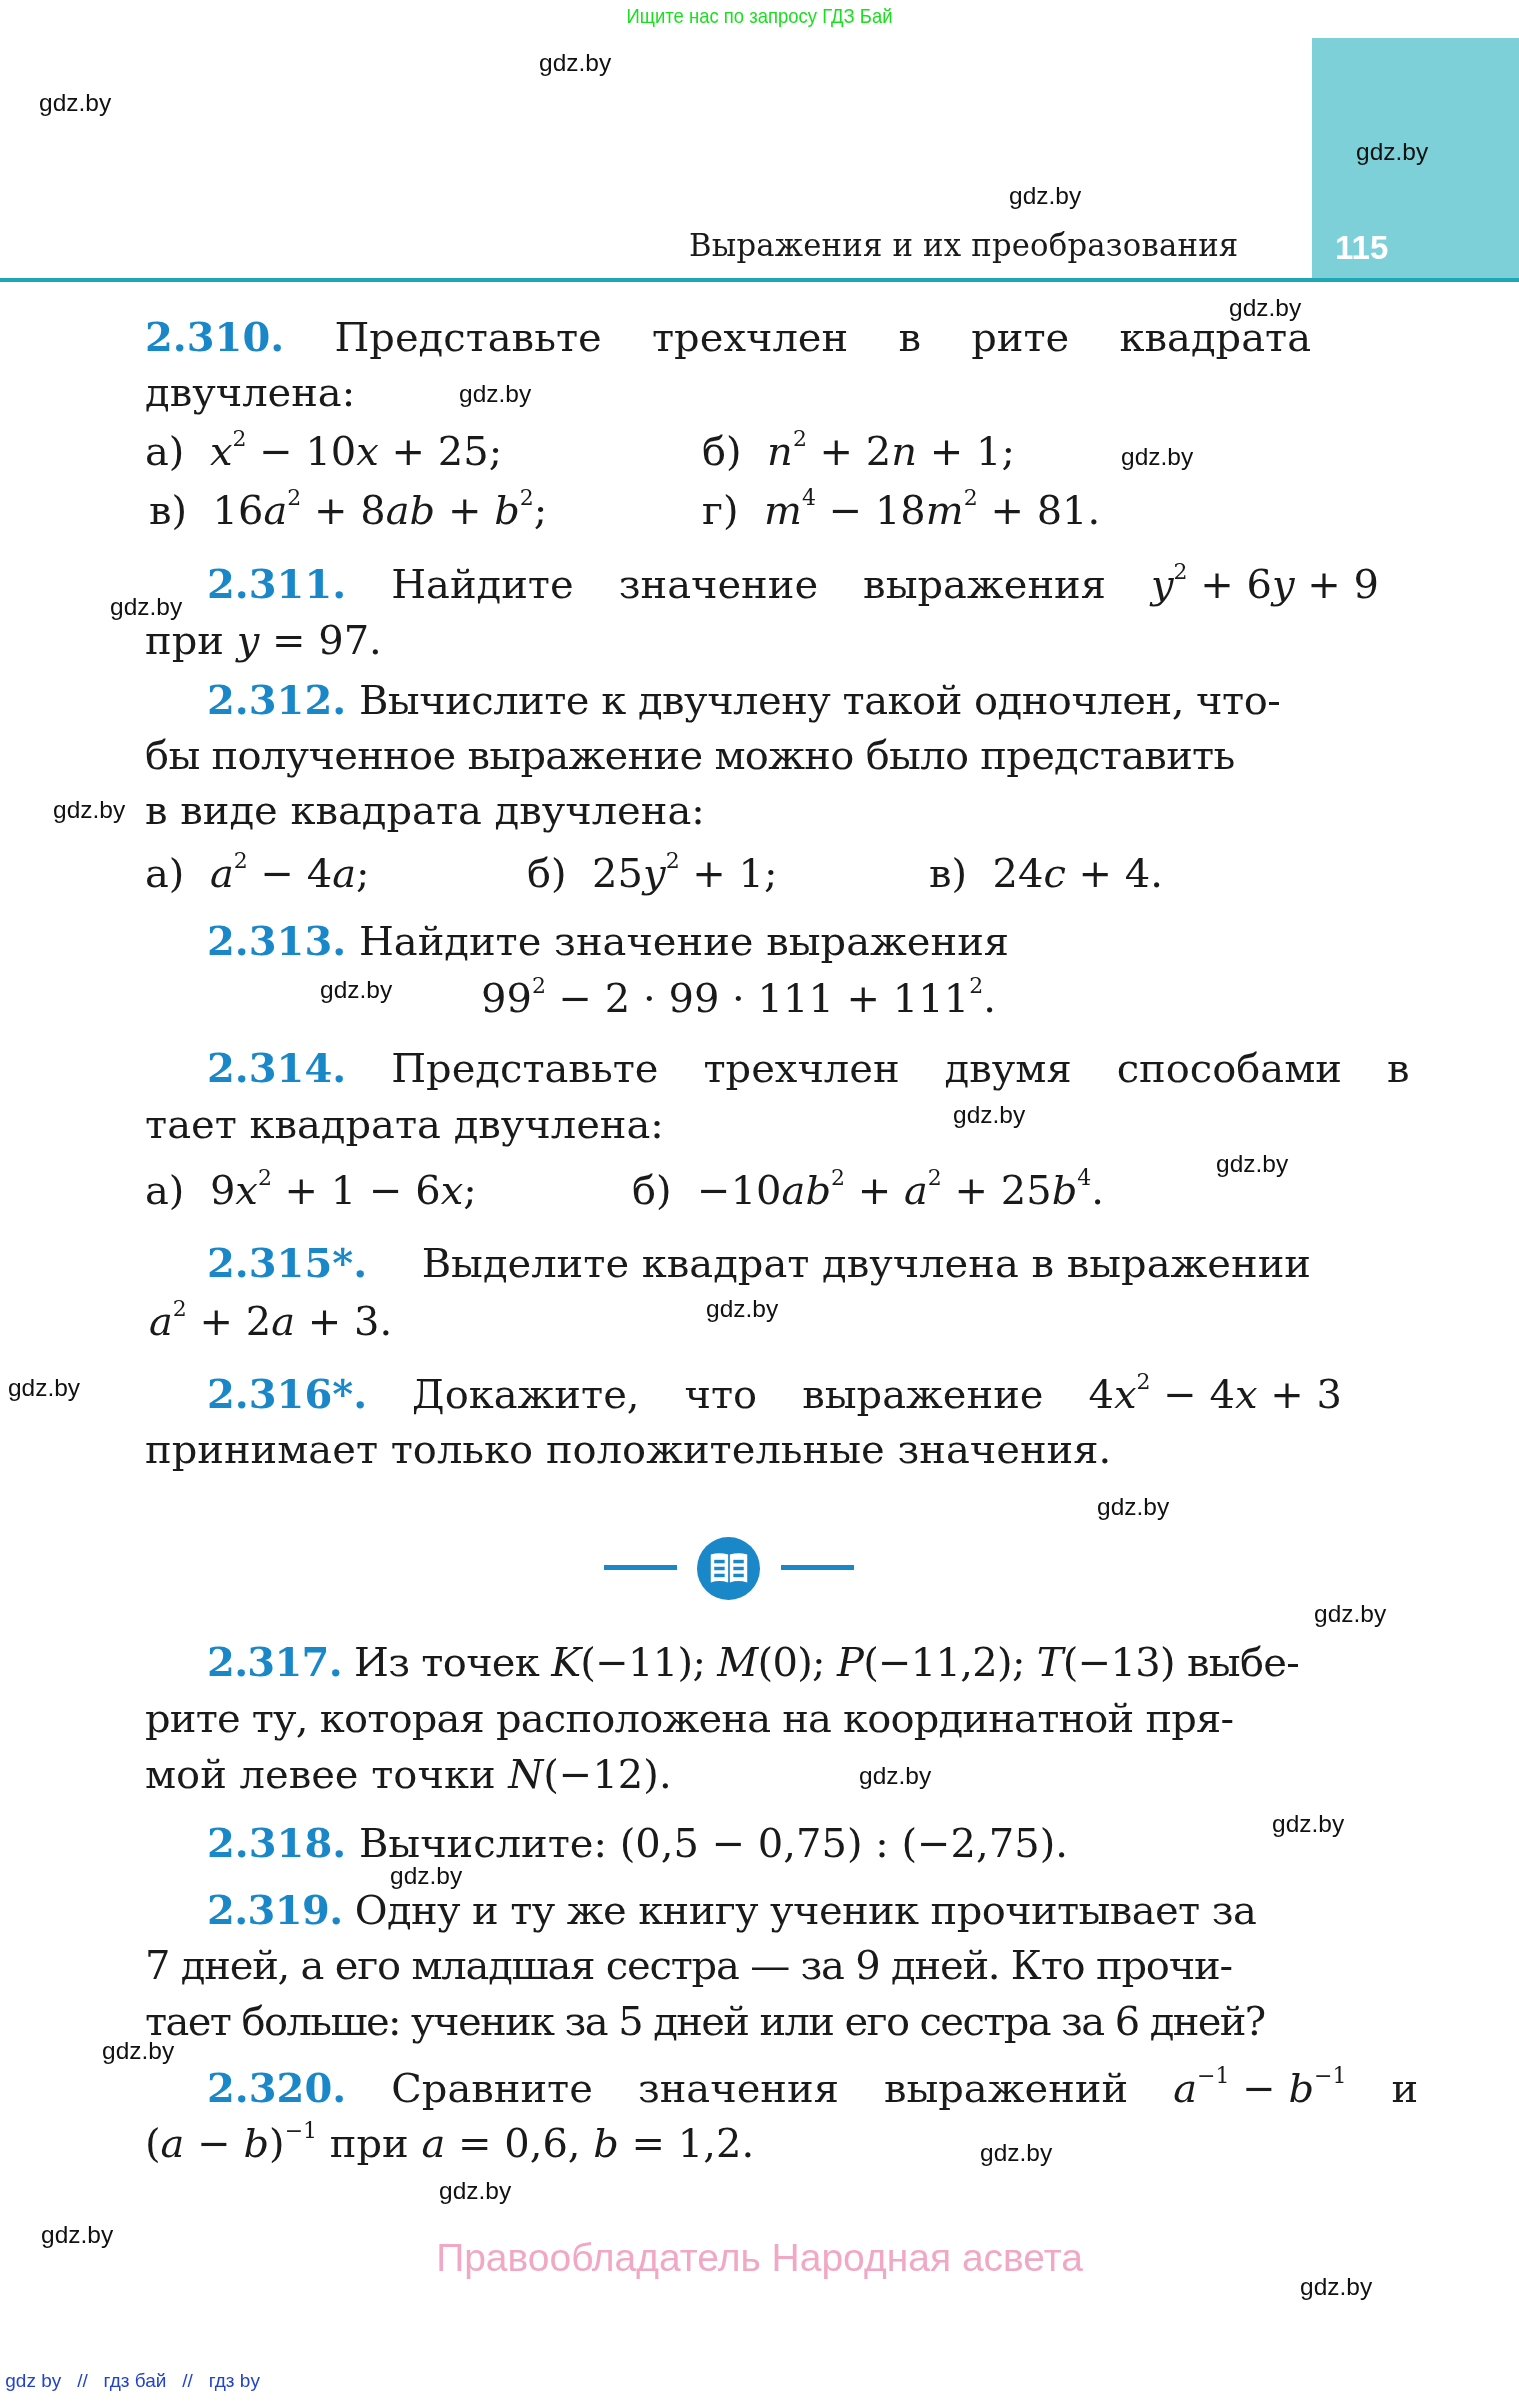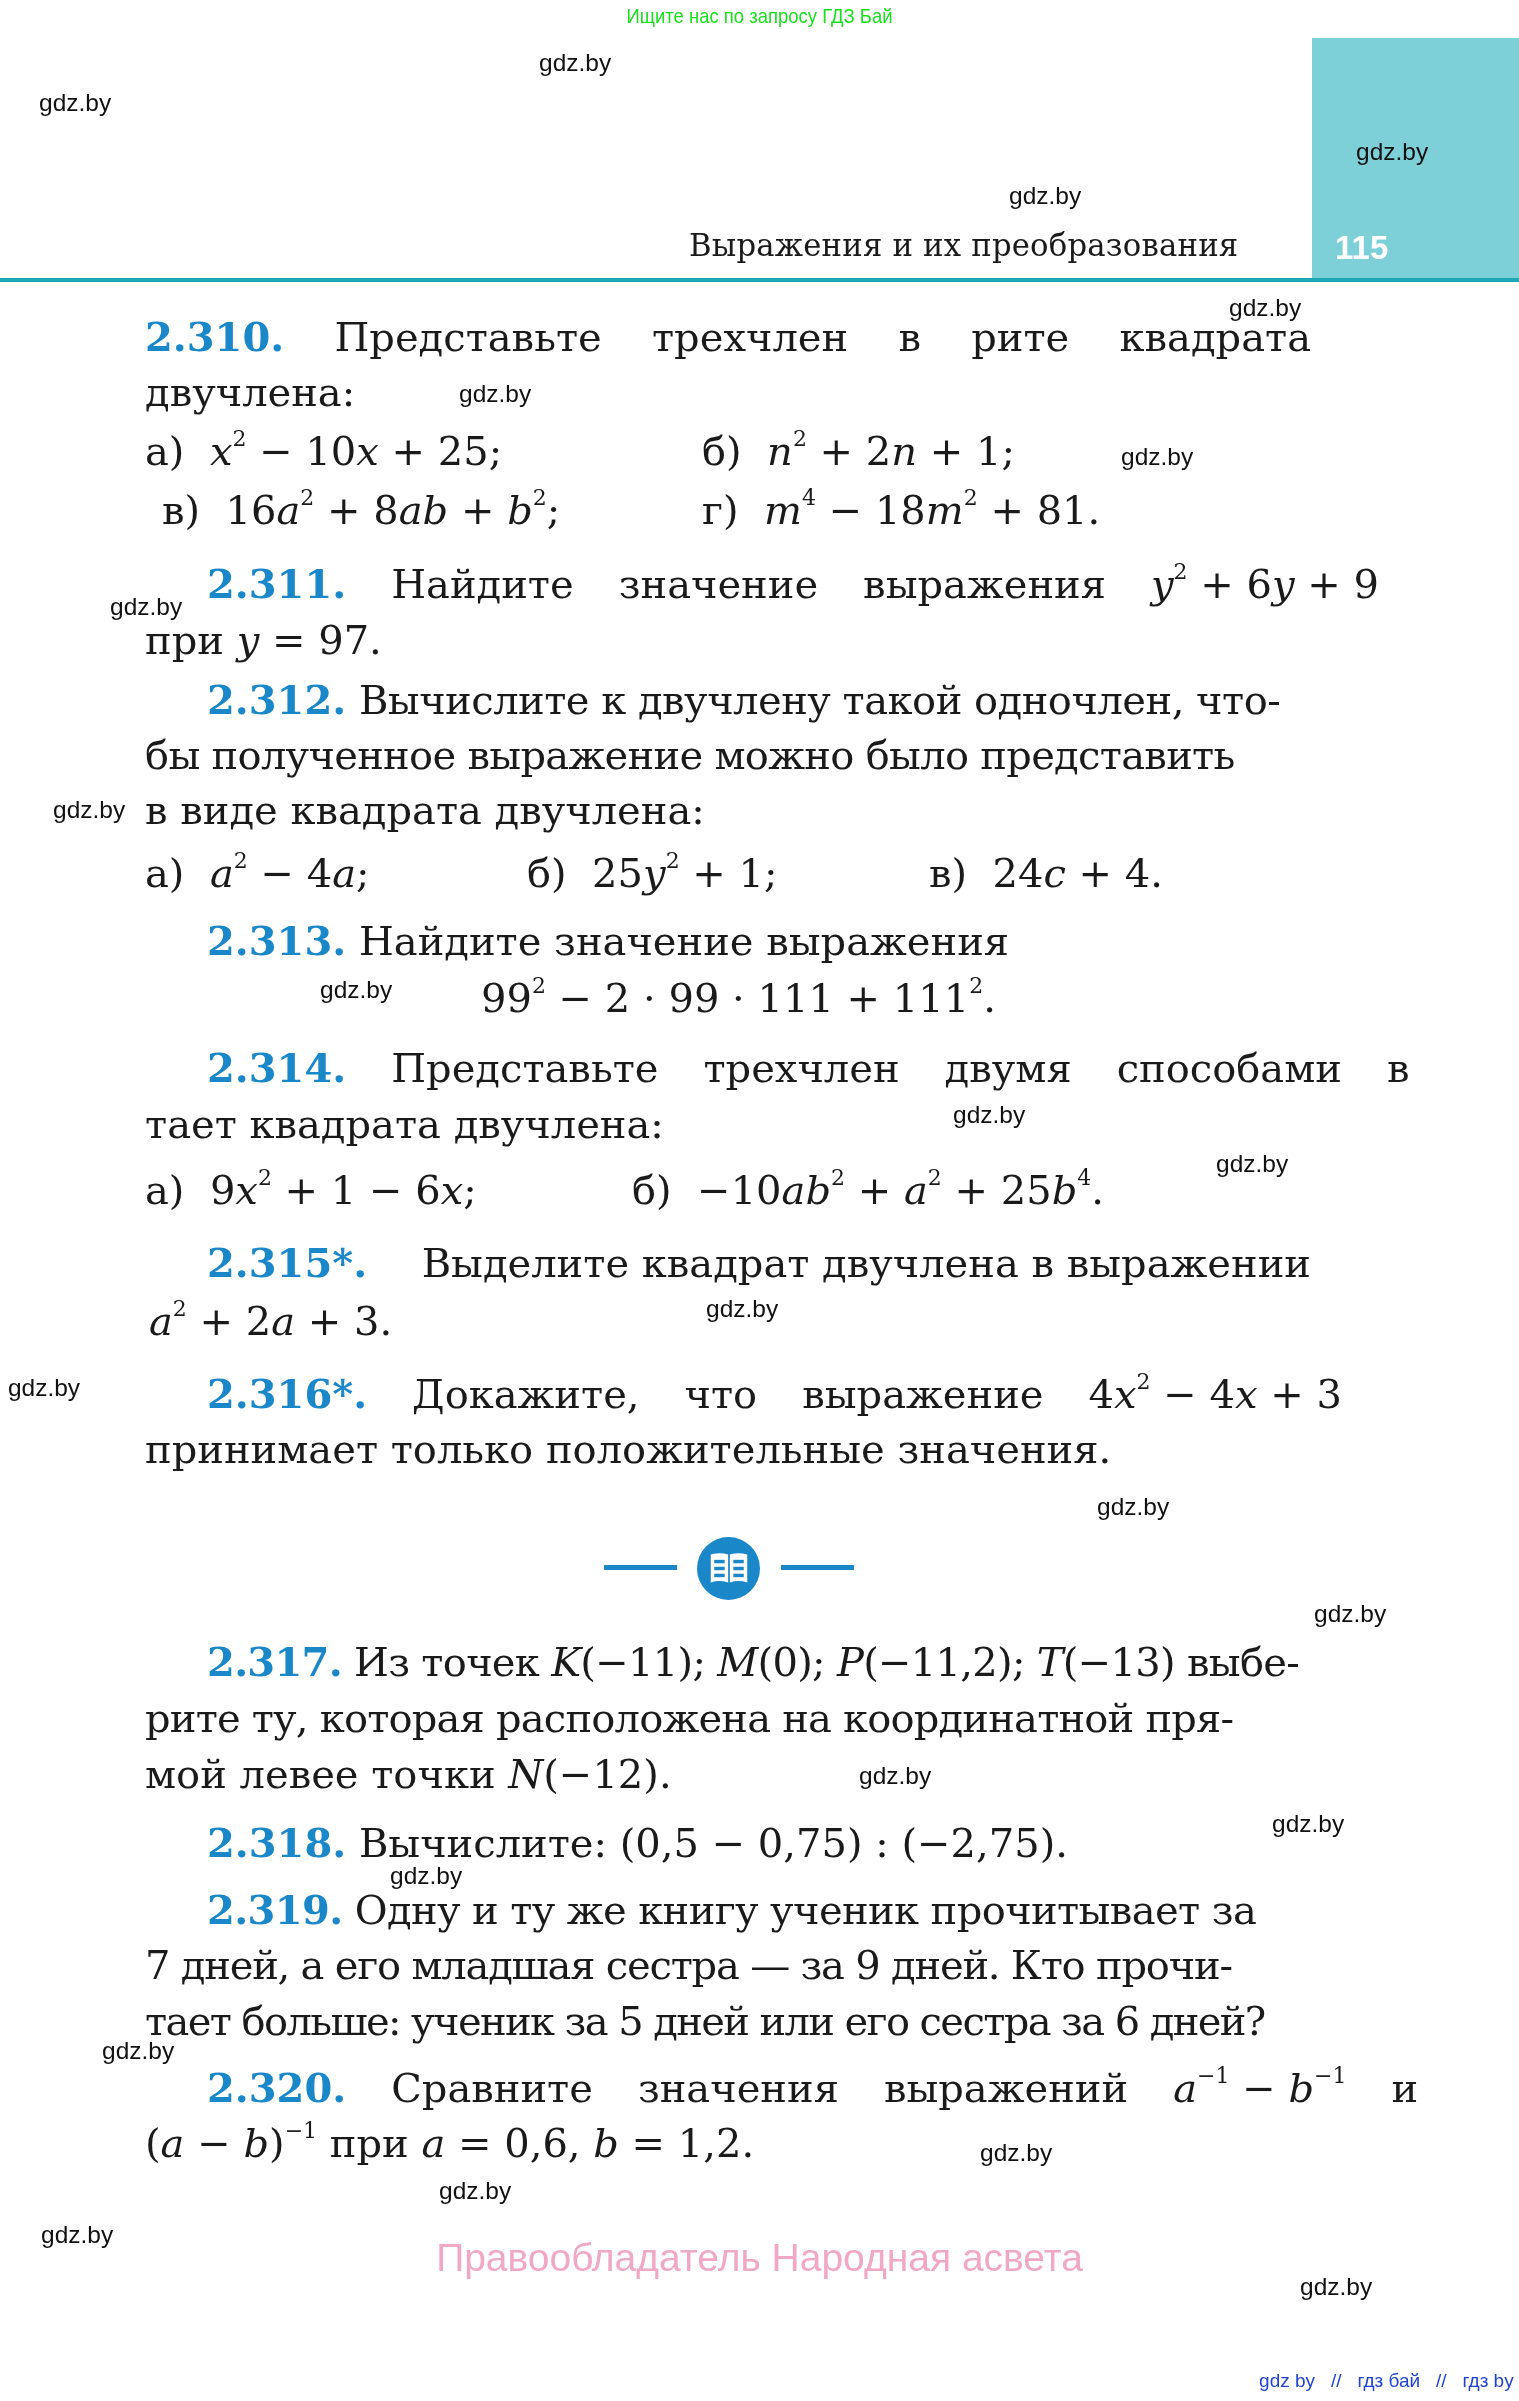--- a/index.html
+++ b/index.html
@@ -36,21 +36,21 @@
   .divider-line { height: 5.3px; background: #1a87c9; }
   .book-circle {
     width: 63px; height: 63px; border-radius: 50%; background: #1a87c9;
     display: flex; align-items: center; justify-content: center;
   }
   .copyright {
     left: 0; width: 1519px; top: 2236px; text-align: center;
     font-family: "Liberation Sans", sans-serif; font-size: 39px; color: #f0a8c4;
   }
   .footer-links {
-    left: 0; width: 1519px; top: 2370px; text-align: right;
+    left: 0; width: 1519px; top: 2370px; text-align: left;
     font-family: "Liberation Sans", sans-serif; font-size: 19px; color: #2244cc;
   }
   .footer-links span { margin: 0 5.3px; }
 </style>
 </head>
 <body>
 
 <div class="abs top-banner">Ищите нас по запросу ГДЗ Бай</div>
 
 <div class="abs teal-box"></div>
@@ -68,21 +68,21 @@
 </div>
 <div class="abs line" style="left:145px; top:372px;">двучлена:</div>
 <div class="abs line" style="left:145px; top:431px;">
   <span>а)</span>
   <span class="m">&nbsp;x<sup>2</sup><span style="font-style:normal"> − 10</span>x<span style="font-style:normal"> + 25;</span></span>
 </div>
 <div class="abs line" style="left:702px; top:431px;">
   <span>б)</span>
   <span class="m">&nbsp;n<sup>2</sup><span style="font-style:normal"> + 2</span>n<span style="font-style:normal"> + 1;</span></span>
 </div>
-<div class="abs line" style="left:162px; top:490px;">
+<div class="abs line" style="left:149px; top:490px;">
   <span>в)</span>
   <span>&nbsp;16<i>a</i><sup>2</sup> + 8<i>ab</i> + <i>b</i><sup>2</sup>;</span>
 </div>
 <div class="abs line" style="left:702px; top:490px;">
   <span>г)</span>
   <span>&nbsp;<i>m</i><sup>4</sup> − 18<i>m</i><sup>2</sup> + 81.</span>
 </div>
 
 <div class="abs line just" style="left:207px; top:564px; width:1104px;">
   <span class="num">2.311.</span>

